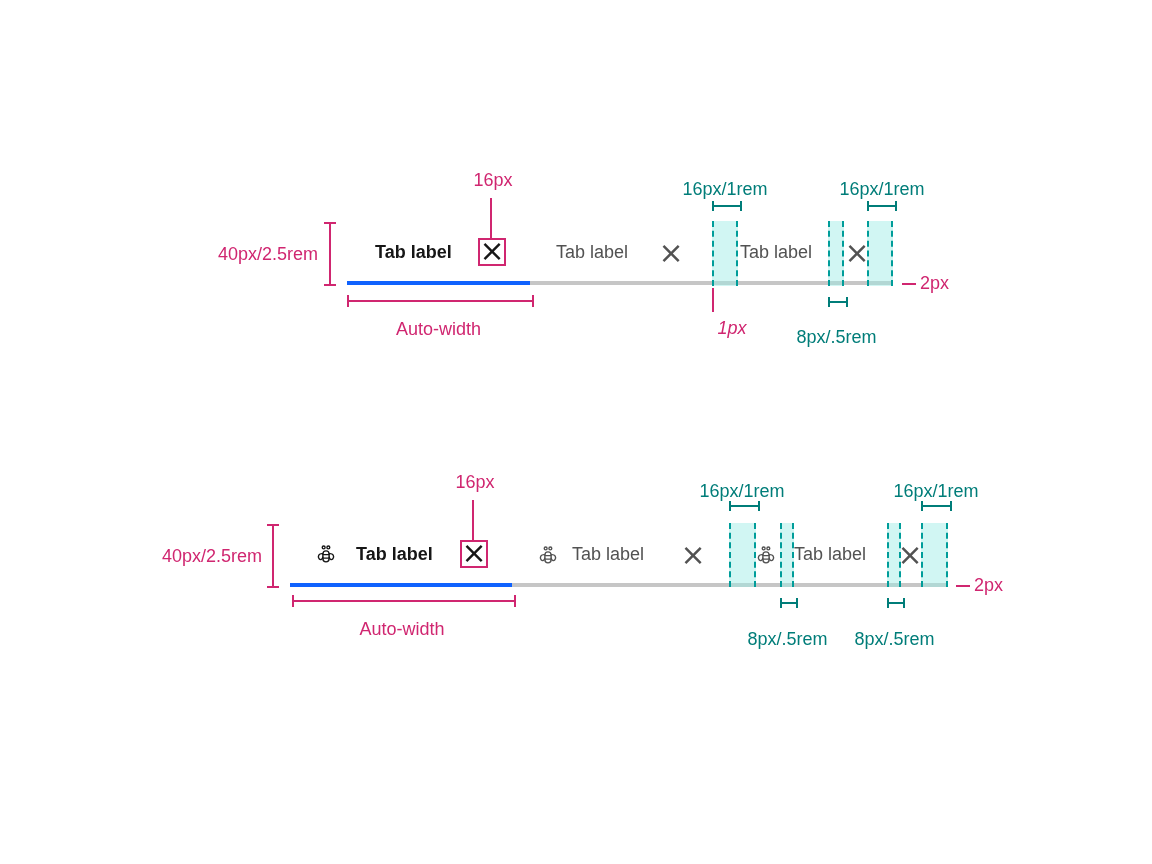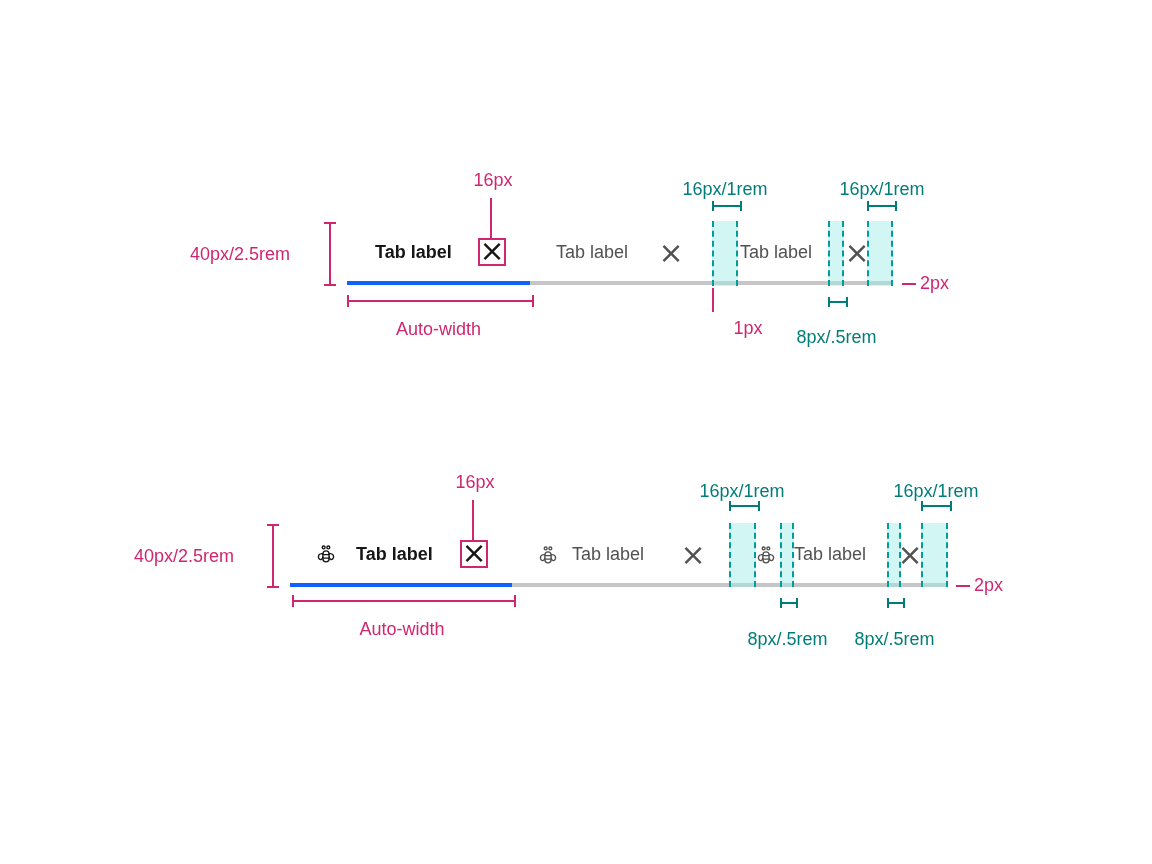--- a/index.html
+++ b/index.html
@@ -6,21 +6,21 @@
     --pink:#d02670; --teal:#007d79; --blue:#0f62fe; --track:#c6c6c6;
     --ink:#161616; --muted:#525252; --strip-fill:#9aebe573; --strip-border:#009d9a;
   }
   html,body{margin:0;padding:0;background:#ffffff;}
   .canvas{
     position:relative; width:1152px; height:864px; background:#ffffff; overflow:hidden;
     font-family:"Liberation Sans","DejaVu Sans",sans-serif;
   }
   .ann{position:absolute; font-size:18px; line-height:20px; white-space:nowrap;}
   .pink{color:var(--pink);} .teal{color:var(--teal);margin-top:9px;}
-  .center{text-align:center;} .right{text-align:center;}
+  .center{text-align:center;} .right{text-align:right;}
   .tablabel{position:absolute; font-size:18px; line-height:22px; white-space:nowrap;}
   .bold{font-weight:700; color:var(--ink);} .muted{color:var(--muted);}
   .vline{position:absolute; width:2px; background:var(--pink);}
   .hdash{position:absolute; height:2px; background:var(--pink);}
   
   .vbracket{position:absolute; width:12px; border-top:2px solid var(--pink); border-bottom:2px solid var(--pink);}
   .vbracket::before{content:""; position:absolute; left:5px; top:0; bottom:0; width:2px; background:var(--pink);}
   
   .hbracket{position:absolute; height:10px; border-left:2px solid currentColor; border-right:2px solid currentColor; color:var(--teal);}
   .hbracket::before{content:""; position:absolute; top:4px; left:0; right:0; height:2px; background:currentColor;}
@@ -71,21 +71,21 @@
 
     <div class="ann teal center" style="left:665px;top:170px;width:120px;">16px/1rem</div>
     <div class="hbracket" style="left:712px;top:201px;width:26px;"></div>
     <div class="ann teal center" style="left:822px;top:170px;width:120px;">16px/1rem</div>
     <div class="hbracket" style="left:867px;top:201px;width:26px;"></div>
 
     <div class="hbracket" style="left:828px;top:297px;width:16px;"></div>
     <div class="ann teal center" style="left:780px;top:318px;width:113px;">8px/.5rem</div>
 
     <div class="vline" style="left:712px;top:288px;height:24px;"></div>
-    <div class="ann pink center" style="left:728px;top:318px;width:40px;">1px</div>
+    <div class="ann pink center" style="left:712px;top:318px;width:40px;font-style:italic;">1px</div>
 
     <div class="hdash" style="left:902px;top:283px;width:14px;"></div>
     <div class="ann pink" style="left:920px;top:273px;">2px</div>
 
     <div class="hbracket pinkb" style="left:347px;top:295px;width:183px;"></div>
     <div class="ann pink center" style="left:347px;top:319px;width:183px;">Auto-width</div>
   </section>
 
   <section>
 

